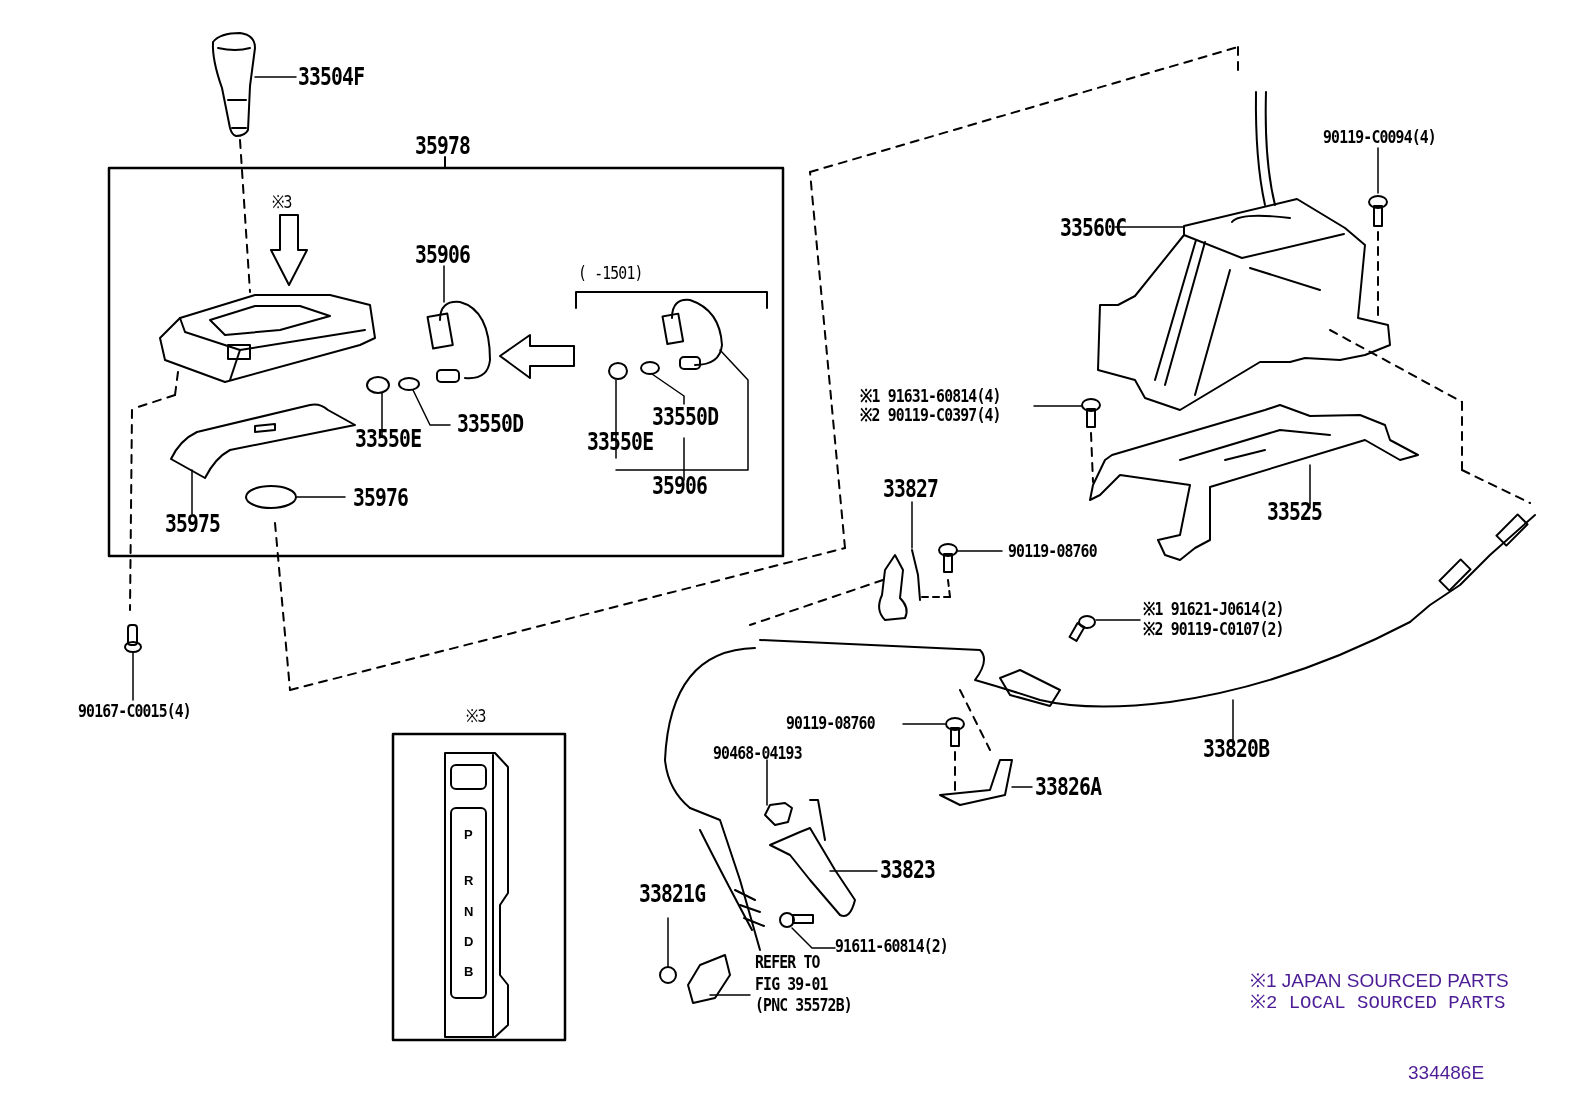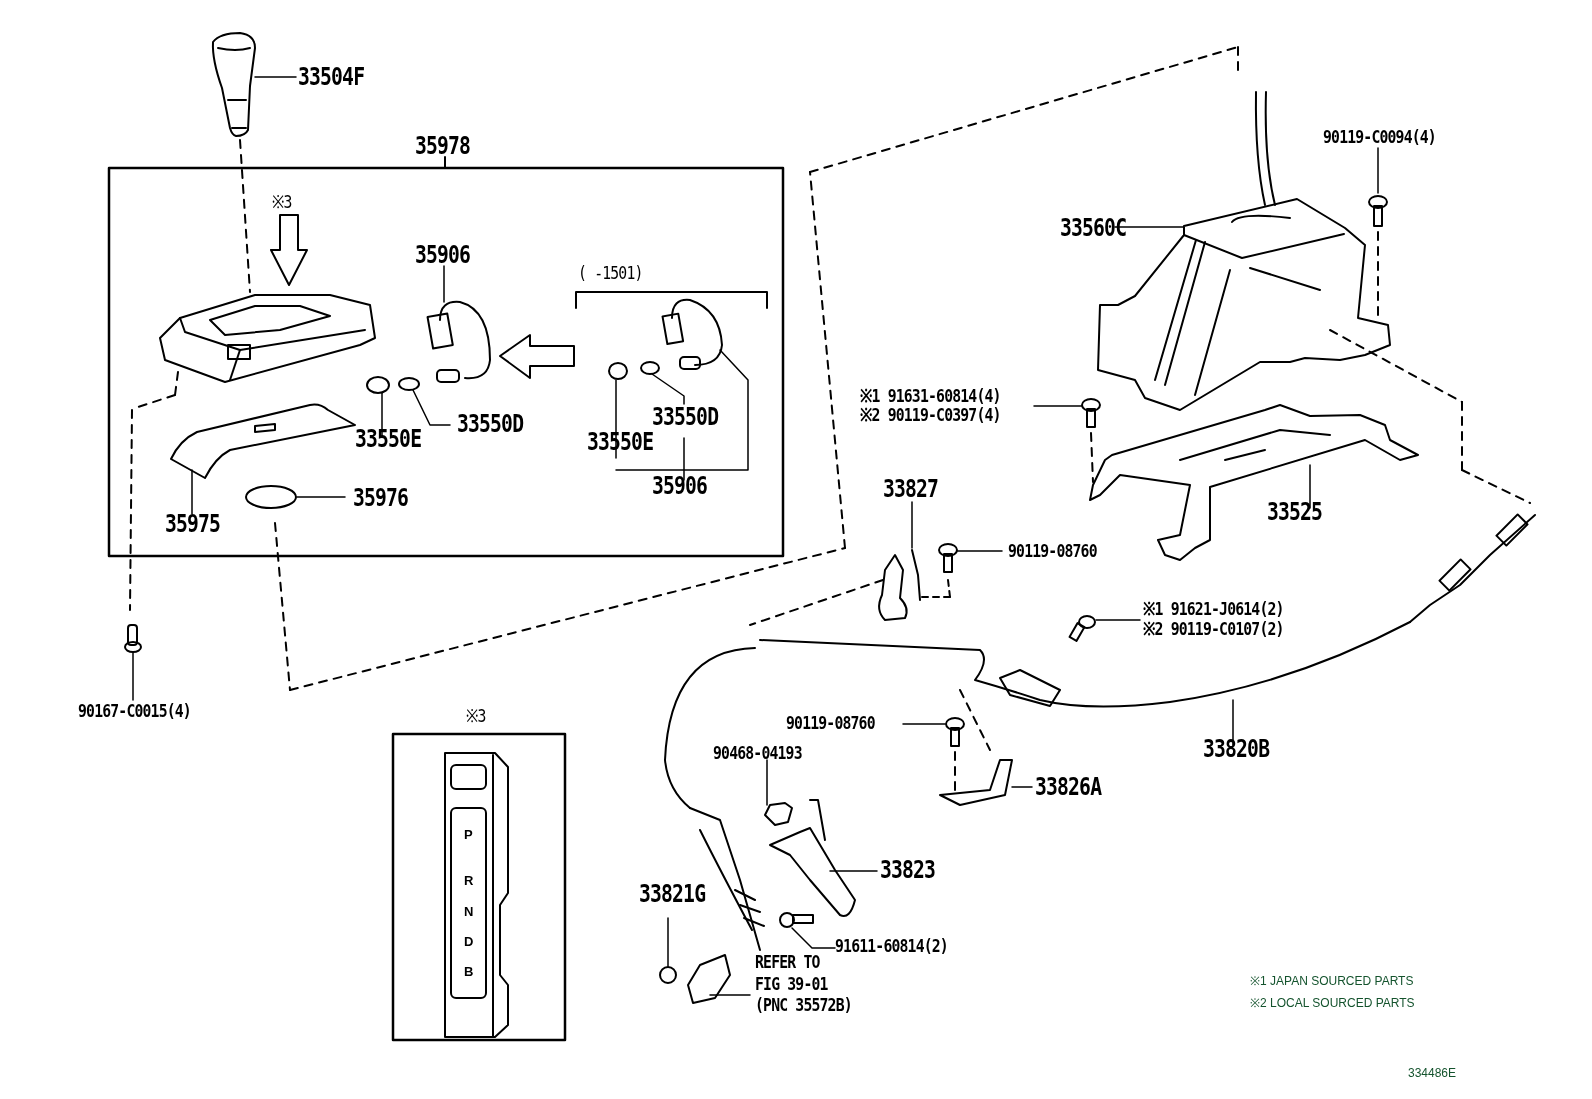--- a/index.html
+++ b/index.html
@@ -1,21 +1,21 @@
 <!DOCTYPE html>
 <html><head>
 <meta charset="utf-8">
 <style>
   html,body{margin:0;padding:0;background:#fff;}
   body{width:1592px;height:1099px;position:relative;overflow:hidden;font-family:"Liberation Sans Narrow","Liberation Sans",sans-serif;}
   svg{position:absolute;left:0;top:0;}
   .lbl{position:absolute;font-family:"DejaVu Sans Mono","Liberation Mono",monospace;font-weight:bold;color:#000;white-space:nowrap;letter-spacing:-1px;transform:scaleX(0.82);transform-origin:left top;line-height:1;}
   .big{font-size:24px;}
   .mid{font-size:18px;}
-  .note{position:absolute;font-family:"Liberation Sans",sans-serif;color:#14532d;font-size:12px;white-space:nowrap;line-height:22px;}
+  .note{position:absolute;font-family:"Liberation Sans",sans-serif;color:#4c1d95;font-size:19px;white-space:nowrap;line-height:22px;}
   .shift{position:absolute;font-family:"Liberation Sans",sans-serif;font-weight:bold;font-size:13px;color:#000;}
   .part{cursor:pointer;}
 </style>
 </head>
 <body>
 
 <svg width="1592" height="1099" viewBox="0 0 1592 1099" fill="none" stroke="#000" stroke-width="2" stroke-linejoin="round" stroke-linecap="round">
 
   <rect x="109" y="168" width="674" height="388" stroke-width="2.5"></rect>
   <line x1="445" y1="157" x2="445" y2="168"></line>
@@ -238,14 +238,14 @@
 <div class="lbl mid" style="left:755px;top:996px;">(PNC 35572B)</div>
 
 <div class="lbl mid" style="left:466px;top:707px;font-weight:normal;">※3</div>
 <div class="shift" style="left:464px;top:827px;">P</div>
 <div class="shift" style="left:464px;top:873px;">R</div>
 <div class="shift" style="left:464px;top:904px;">N</div>
 <div class="shift" style="left:464px;top:934px;">D</div>
 <div class="shift" style="left:464px;top:964px;">B</div>
 
 <div class="note" style="left:1250px;top:970px;">※1 JAPAN SOURCED PARTS</div>
-<div class="note" style="left:1250px;top:992px;">※2 LOCAL SOURCED PARTS</div>
+<div class="note" style="left:1250px;top:992px;font-family:Liberation Mono, monospace;">※2 LOCAL SOURCED PARTS</div>
 <div class="note" style="left:1408px;top:1062px;">334486E</div>
 
 </body></html>

